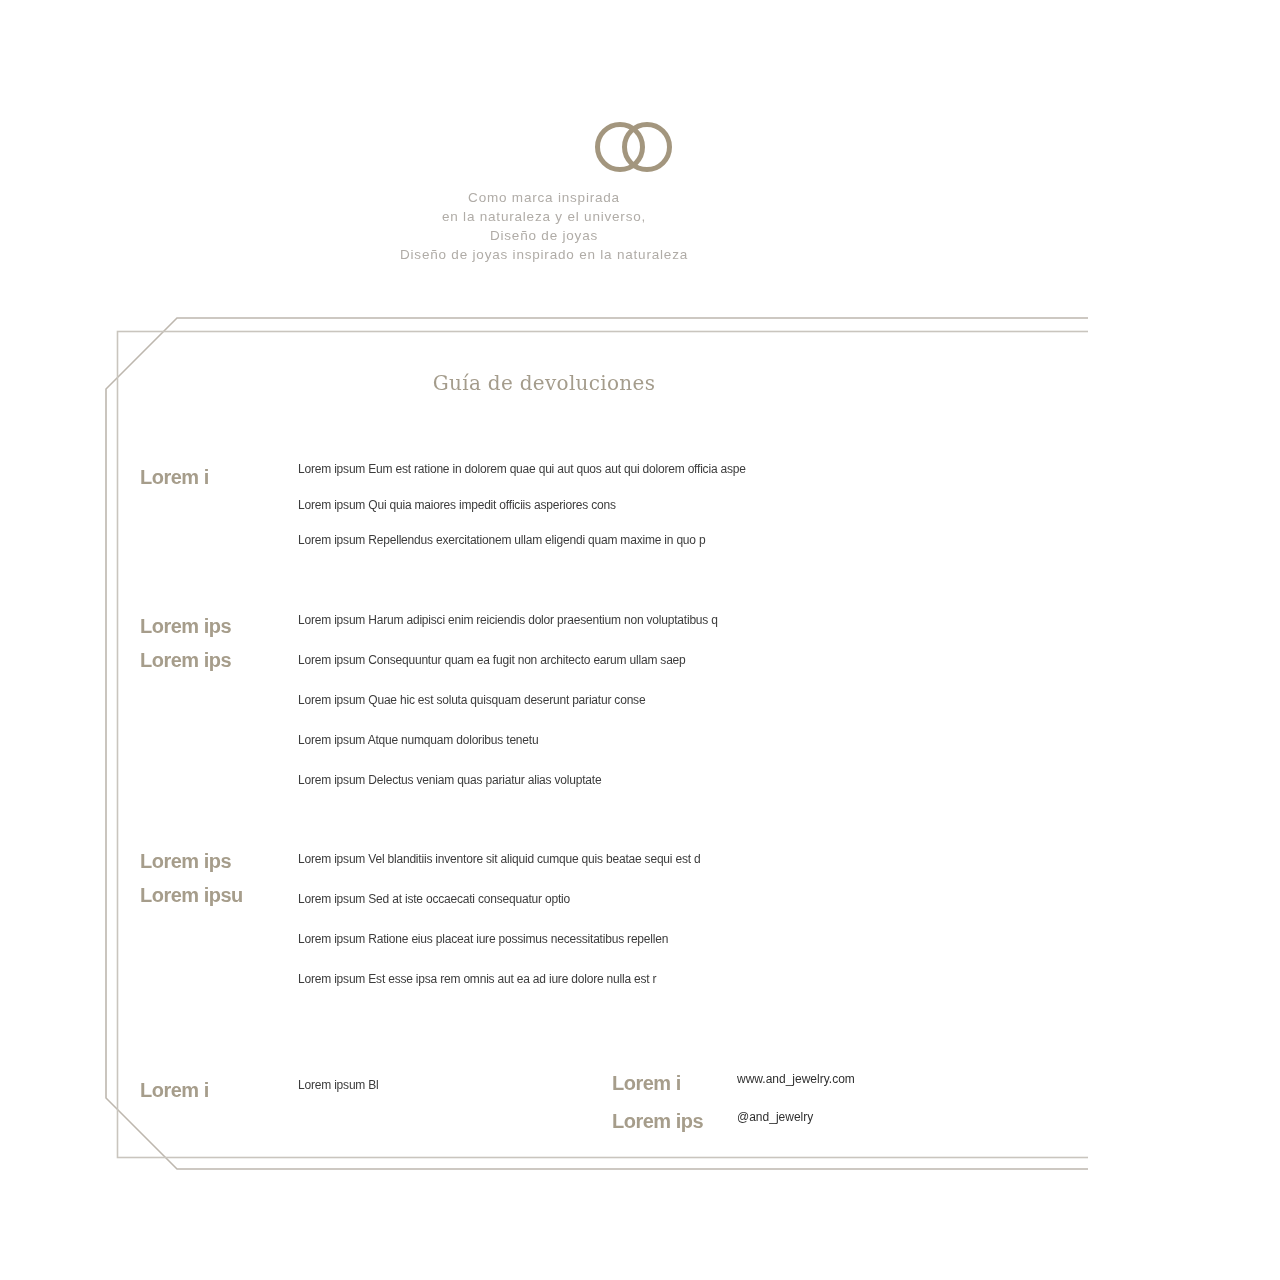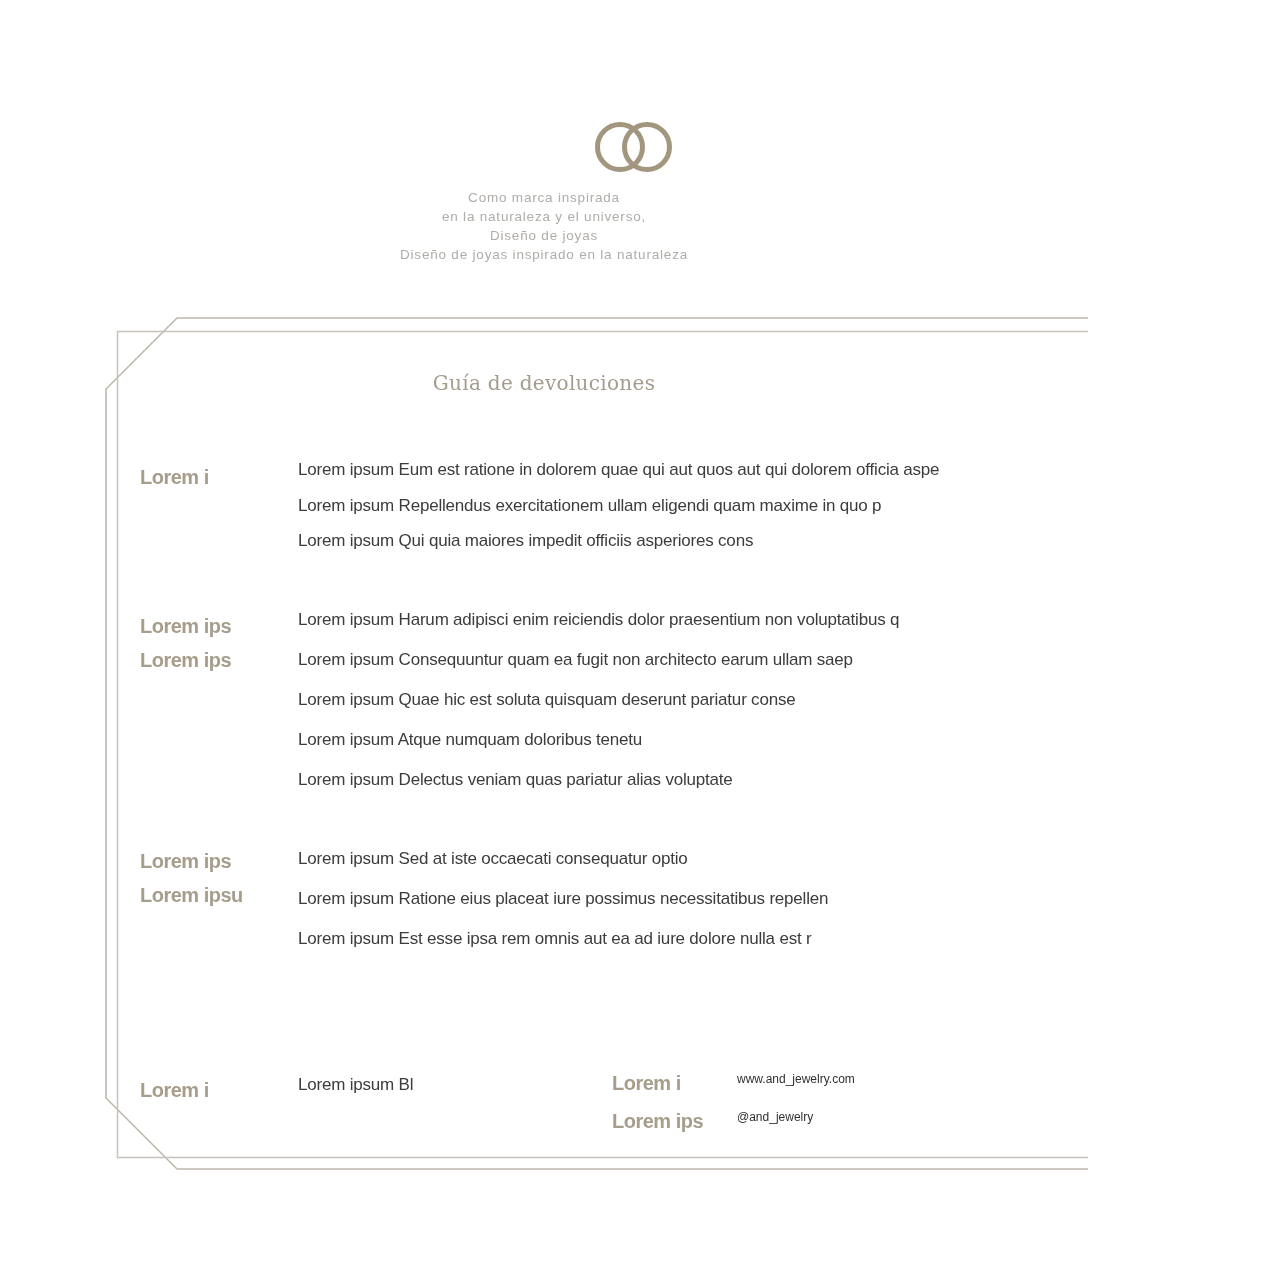--- a/index.html
+++ b/index.html
@@ -52,21 +52,21 @@
     color: #a69d8b;
     font-weight: bold;
     font-size: 20px;
     letter-spacing: -0.5px;
     line-height: 34px;
     white-space: nowrap;
   }
   .sec-lines {
     position: absolute; left: 298px;
     color: #3c3c3c;
-    font-size: 17px;
+    font-size: 12px;
     letter-spacing: -0.2px;
     white-space: nowrap;
   }
   .lh-355 { line-height: 35.5px; }
   .lh-40  { line-height: 40px; }
   .lh-34  { line-height: 34px; }
 
   
   .contact-row { position: absolute; left: 0; width: 100%; }
   .contact-label {
@@ -107,22 +107,22 @@
   </svg>
 
   <div class="card-title">Guía de devoluciones</div>
 
   <div class="section" style="top:452px;">
     <div class="sec-labels" style="top:8px;">
       <div>Lorem i</div>
     </div>
     <div class="sec-lines lh-355" style="top:0;">
       <div>Lorem ipsum Eum est ratione in dolorem quae qui aut quos aut qui dolorem officia aspe</div>
+      <div>Lorem ipsum Qui quia maiores impedit officiis asperiores cons</div>
       <div>Lorem ipsum Repellendus exercitationem ullam eligendi quam maxime in quo p</div>
-      <div>Lorem ipsum Qui quia maiores impedit officiis asperiores cons</div>
     </div>
   </div>
 
   <div class="section" style="top:600px;">
     <div class="sec-labels" style="top:9px;">
       <div>Lorem ips</div>
       <div>Lorem ips</div>
     </div>
     <div class="sec-lines lh-40" style="top:0;">
       <div>Lorem ipsum Harum adipisci enim reiciendis dolor praesentium non voluptatibus q</div>
@@ -132,20 +132,21 @@
       <div>Lorem ipsum Delectus veniam quas pariatur alias voluptate</div>
     </div>
   </div>
 
   <div class="section" style="top:839px;">
     <div class="sec-labels" style="top:5px;">
       <div>Lorem ips</div>
       <div>Lorem ipsu</div>
     </div>
     <div class="sec-lines lh-40" style="top:0;">
+      <div>Lorem ipsum Vel blanditiis inventore sit aliquid cumque quis beatae sequi est d</div>
       <div>Lorem ipsum Sed at iste occaecati consequatur optio</div>
       <div>Lorem ipsum Ratione eius placeat iure possimus necessitatibus repellen</div>
       <div>Lorem ipsum Est esse ipsa rem omnis aut ea ad iure dolore nulla est r</div>
     </div>
   </div>
 
   <div class="section" style="top:1068px;">
     <div class="sec-labels" style="top:5px;">
       <div>Lorem i</div>
     </div>

